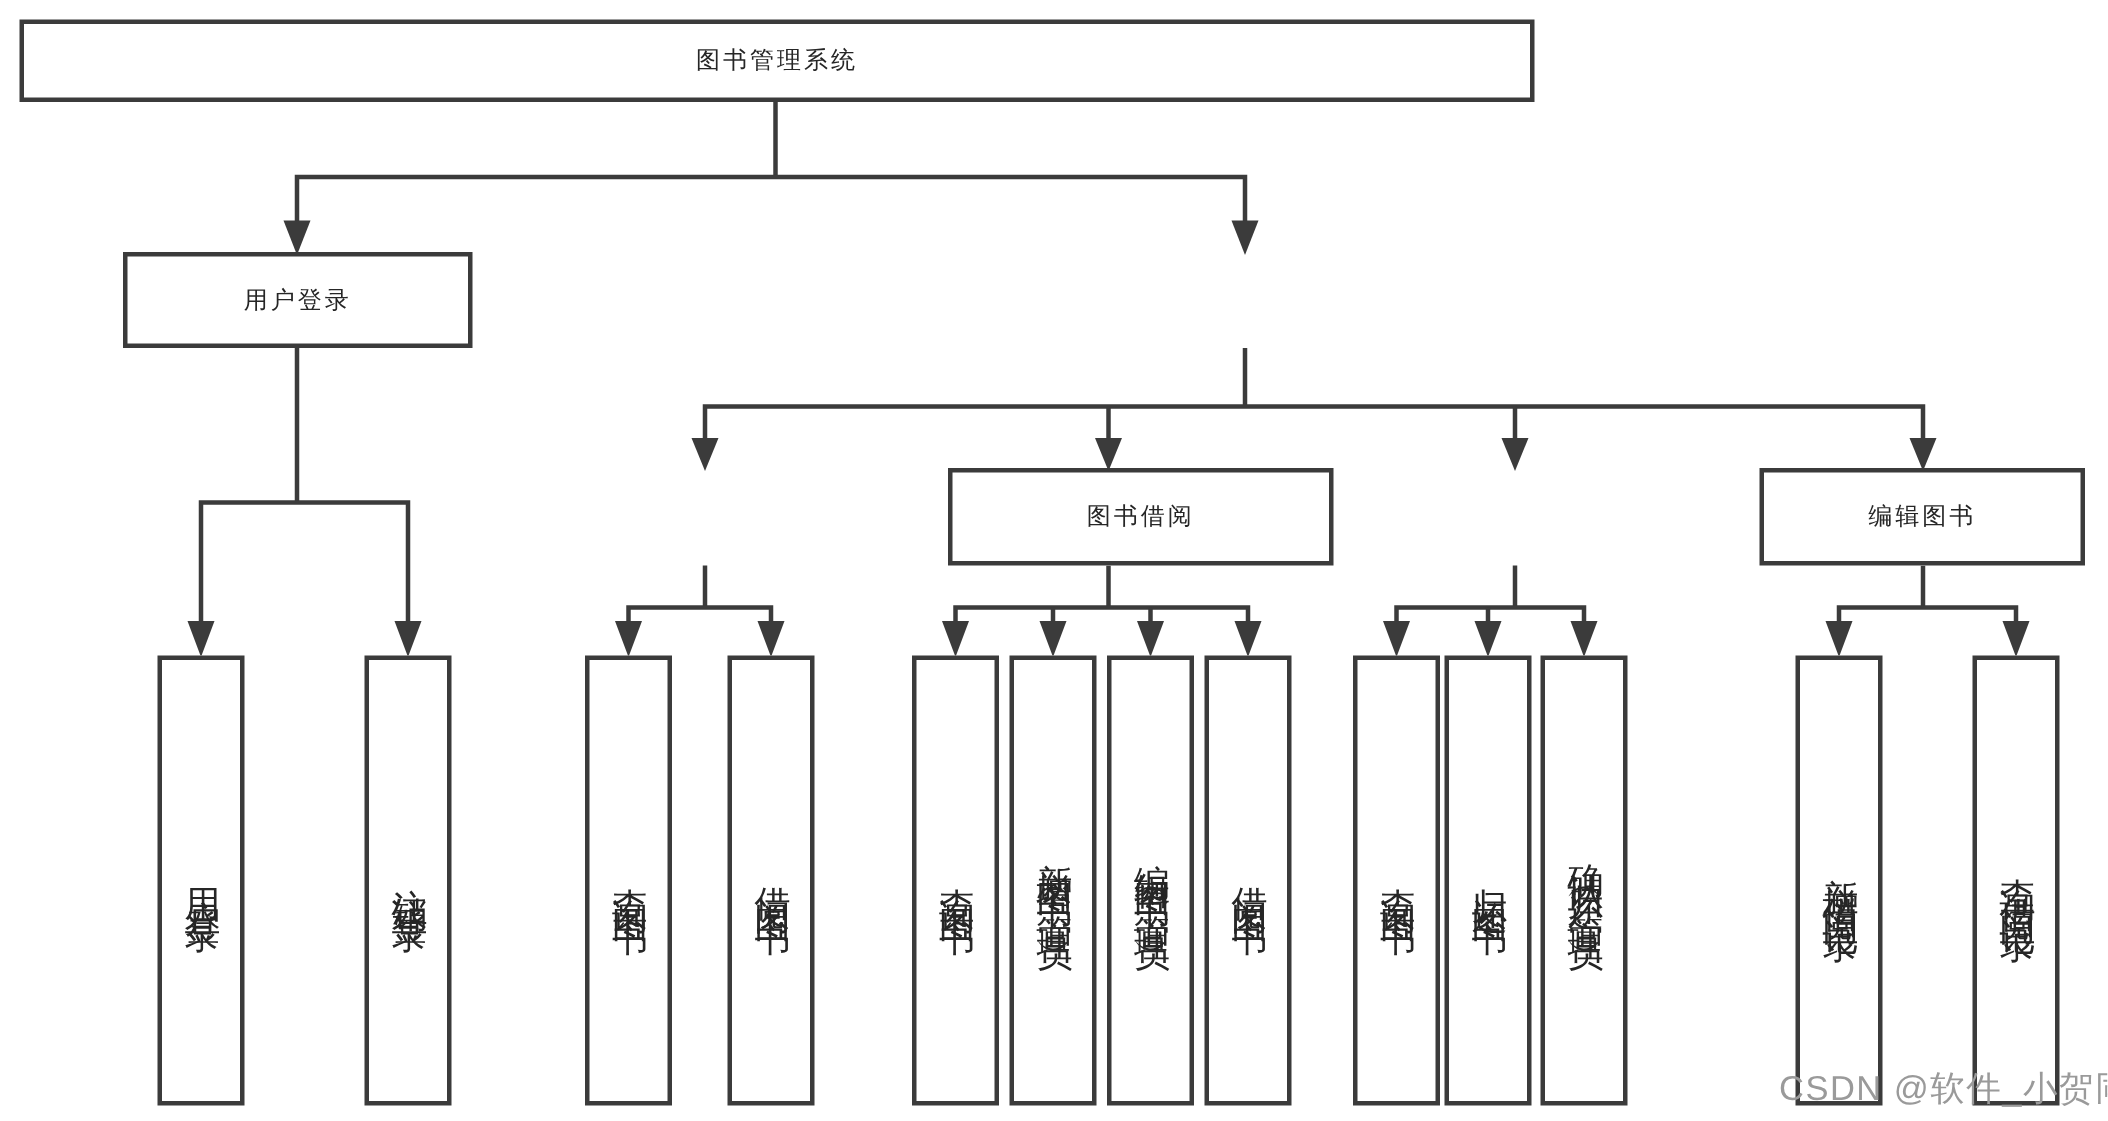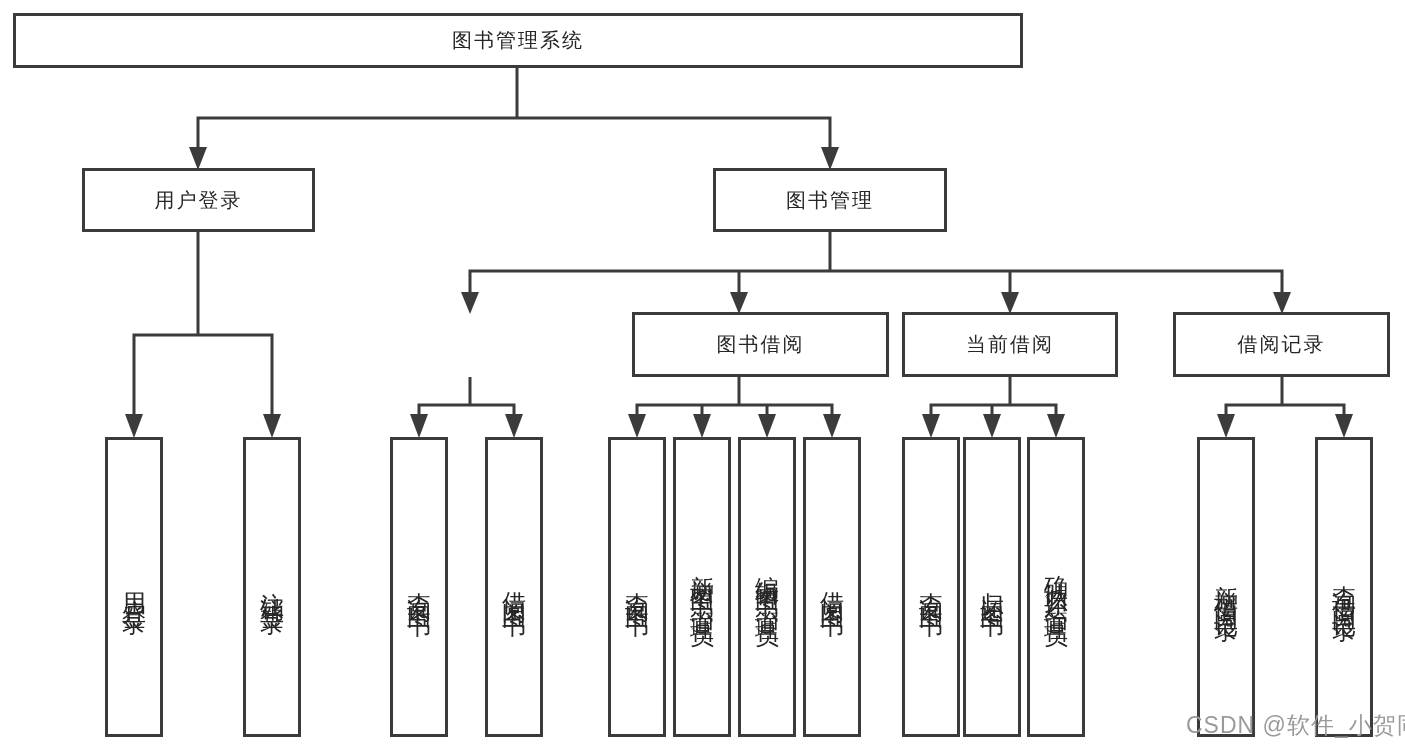--- a/index.html
+++ b/index.html
@@ -13,21 +13,21 @@
   }
   .connectors { position: absolute; left: 0; top: 0; z-index: 1; }
   .node {
     position: absolute;
     box-sizing: border-box;
     background: #ffffff;
     border: 3px solid #3b3b3b;
     display: flex;
     align-items: center;
     justify-content: center;
-    font-size: 20px;
+    font-size: 16px;
     letter-spacing: 2px;
     color: #262626;
     z-index: 2;
     white-space: nowrap;
     text-align: center;
   }
   .leaf {
     position: absolute;
     box-sizing: border-box;
     top: 437px;
@@ -113,25 +113,23 @@
       <polygon points="983,414 1001,414 992,438"></polygon>
       <polygon points="1047,414 1065,414 1056,438"></polygon>
       <polygon points="1217,414 1235,414 1226,438"></polygon>
       <polygon points="1335,414 1353,414 1344,438"></polygon>
     </g>
   </svg>
 
   <div class="node" style="left:13px; top:13px; width:1010px; height:55px;">图书管理系统</div>
 
   <div class="node" style="left:82px; top:168px; width:233px; height:64px;">用户登录</div>
-  <div class="node" style="left:713px; top:168px; width:234px; height:64px;">图书管理</div>
 
   <div class="node" style="left:632px; top:312px; width:257px; height:65px;">图书借阅</div>
-  <div class="node" style="left:902px; top:312px; width:216px; height:65px;">当前借阅</div>
-  <div class="node" style="left:1173px; top:312px; width:217px; height:65px;">借阅记录</div>
+  <div class="node" style="left:1173px; top:312px; width:217px; height:65px;">编辑图书</div>
 
   <div class="leaf" style="left:105px;">
     <span class="vtext">用户登录</span>
   </div>
   <div class="leaf" style="left:243px;">
     <span class="vtext">注销登录</span>
   </div>
 
   <div class="leaf" style="left:390px;">
     <span class="vtext">查询图书</span>

